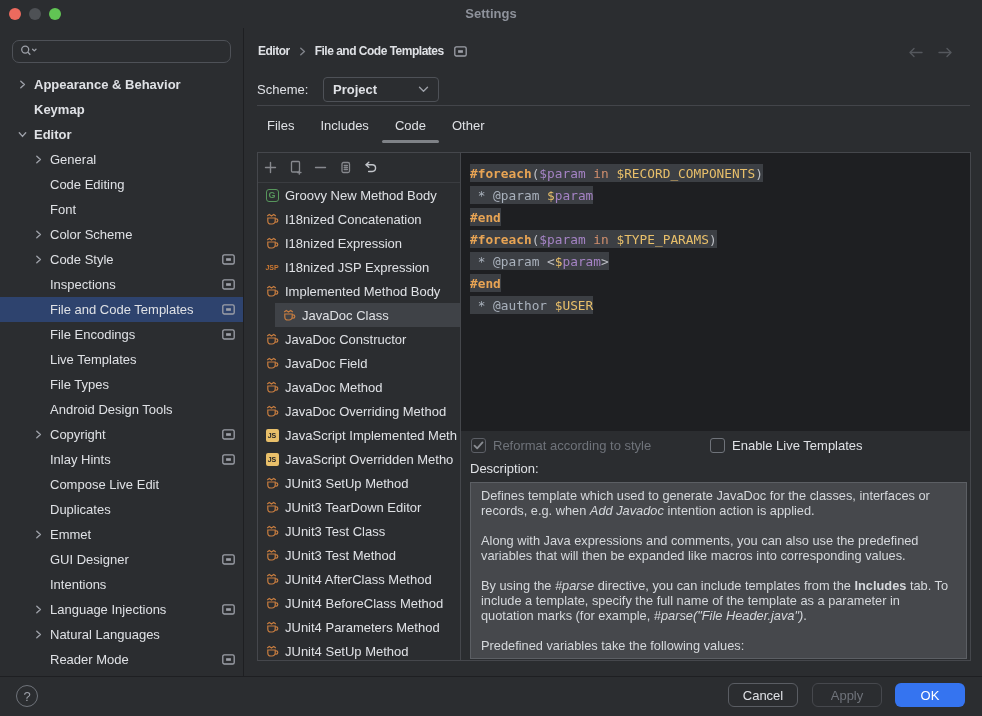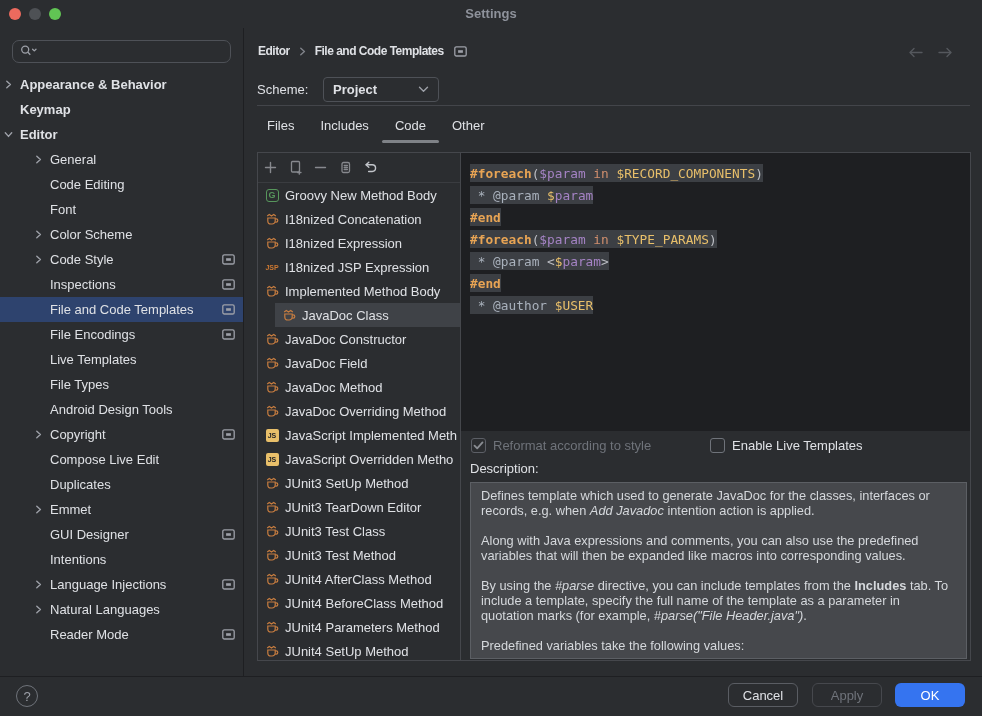--- a/index.html
+++ b/index.html
@@ -11,21 +11,21 @@
 .lights { position:absolute; left:9px; top:8px; display:flex; gap:8px; }
 .light { width:12px; height:12px; border-radius:50%; }
 .light.red{background:#EC6A5E} .light.yellow{background:#4E5155} .light.green{background:#61C554}
 .wtitle { position:absolute; left:0; right:0; top:0; height:28px; line-height:28px; text-align:center; font-weight:bold; color:#8E929B; }
 
 
 .sidebar { position:absolute; left:0; top:28px; width:244px; bottom:40px; border-right:1px solid #1E1F22; overflow:hidden; }
 .search { position:absolute; left:12px; top:12px; width:219px; height:23px; border:1px solid #4E5157; border-radius:7px; display:flex; align-items:center; padding-left:7px; }
 .tree { position:absolute; top:44px; left:0; right:0; }
 .tree-row { height:25px; display:flex; align-items:center; position:relative; width:243px; }
-.tree-row.top { padding-left:4px; }
+.tree-row.top { padding-left:18px; }
 .tree-row.top .lbl { font-weight:bold; }
 .tree-row.child { padding-left:34px; }
 .tree-row.selected { background:#2E436E; }
 .tree-row .chev { width:9px; height:11px; margin-right:7px; display:inline-flex; align-items:center; flex:none; }
 .tree-row .chev.expanded svg { transform:rotate(90deg); }
 .tree-row .ind { position:absolute; right:8px; top:7px; display:inline-flex; }
 
 
 .content { position:absolute; left:244px; top:28px; right:0; bottom:40px; }
 .breadcrumb { position:absolute; left:14px; top:16px; display:flex; align-items:center; font-weight:bold; font-size:12px; letter-spacing:-0.5px; }
@@ -201,20 +201,30 @@
         <span class="chev"></span>
         <span class="lbl">Android Design Tools</span>
       </div>
       <div class="tree-row child">
         <span class="chev collapsed">
           <svg width="9" height="9" viewBox="0 0 9 9">
             <polyline points="2.8,1.3 6.4,4.5 2.8,7.7" fill="none" stroke="#9DA0A8" stroke-width="1.4" stroke-linecap="round" stroke-linejoin="round"></polyline>
           </svg>
         </span>
         <span class="lbl">Copyright</span>
+        <span class="ind">
+          <svg width="13" height="11" viewBox="0 0 13 11">
+            <rect x="0.8" y="0.8" width="11.4" height="9.2" rx="1.6" fill="none" stroke="#9DA0A8" stroke-width="1.3"></rect>
+            <rect x="4.1" y="4.2" width="4.8" height="2.6" fill="#9DA0A8"></rect>
+          </svg>
+        </span>
+      </div>
+      <div class="tree-row child">
+        <span class="chev"></span>
+        <span class="lbl">Inlay Hints</span>
         <span class="ind">
           <svg width="13" height="11" viewBox="0 0 13 11">
             <rect x="0.8" y="0.8" width="11.4" height="9.2" rx="1.6" fill="none" stroke="#9DA0A8" stroke-width="1.3"></rect>
             <rect x="4.1" y="4.2" width="4.8" height="2.6" fill="#9DA0A8"></rect>
           </svg>
         </span>
       </div>
       <div class="tree-row child">
         <span class="chev"></span>
         <span class="lbl">Compose Live Edit</span>

